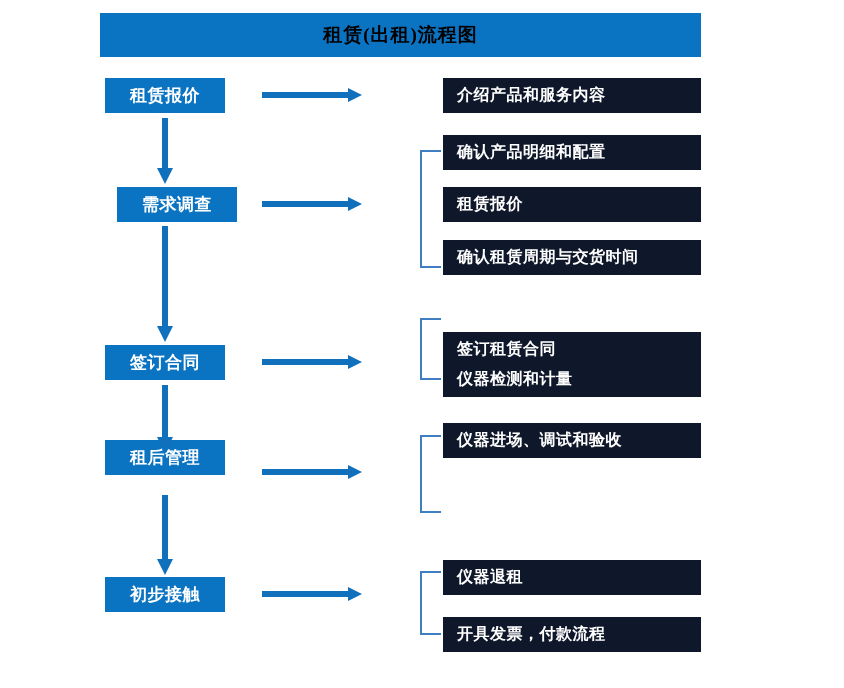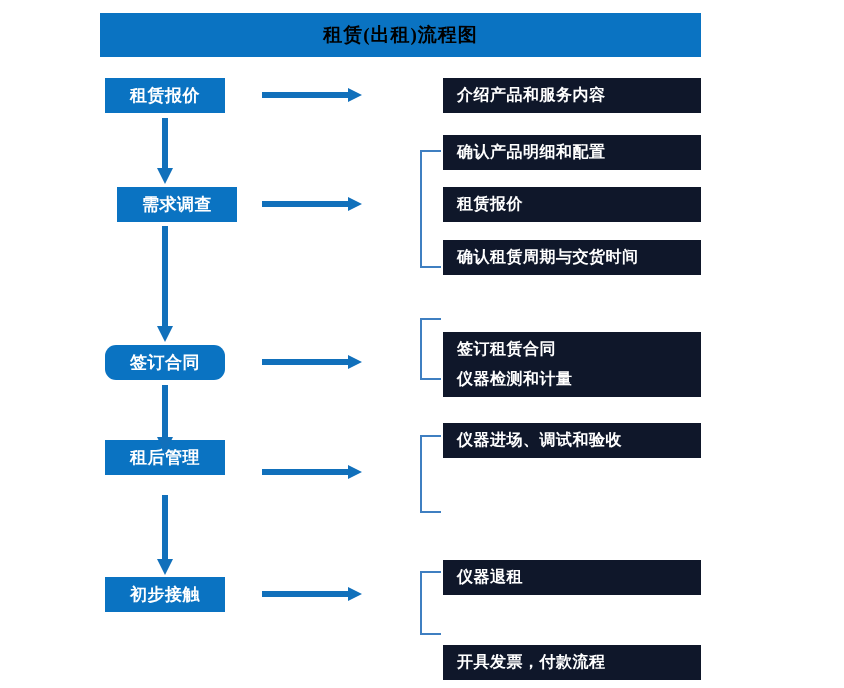--- a/index.html
+++ b/index.html
@@ -96,21 +96,21 @@
   <div class="title-bar">租赁(出租)流程图</div>
 
   <div class="stage-box" style="top:78px;">
     <span>租赁报价</span>
   </div>
 
   <div class="stage-box" style="top:187px;margin-left:12px;">
     <span>需求调查</span>
   </div>
 
-  <div class="stage-box" style="top:345px;border-radius:11px;">
+  <div class="stage-box" style="top:345px;">
     <span>签订合同</span>
   </div>
 
   <div class="stage-box" style="top:440px;">
     <span>租后管理</span>
   </div>
 
   <div class="stage-box" style="top:577px;">
     <span>初步接触</span>
   </div>
@@ -223,17 +223,17 @@
     <span>仪器检测和计量</span>
   </div>
 
   <div class="detail-box" style="top:423px;">
     <span>仪器进场、调试和验收</span>
   </div>
 
   <div class="detail-box" style="top:560px;">
     <span>仪器退租</span>
   </div>
-  <div class="detail-box" style="top:645px;">
+  <div class="detail-box" style="top:617px;">
     <span>开具发票，付款流程</span>
   </div>
 
 </div>
 
 </body></html>

